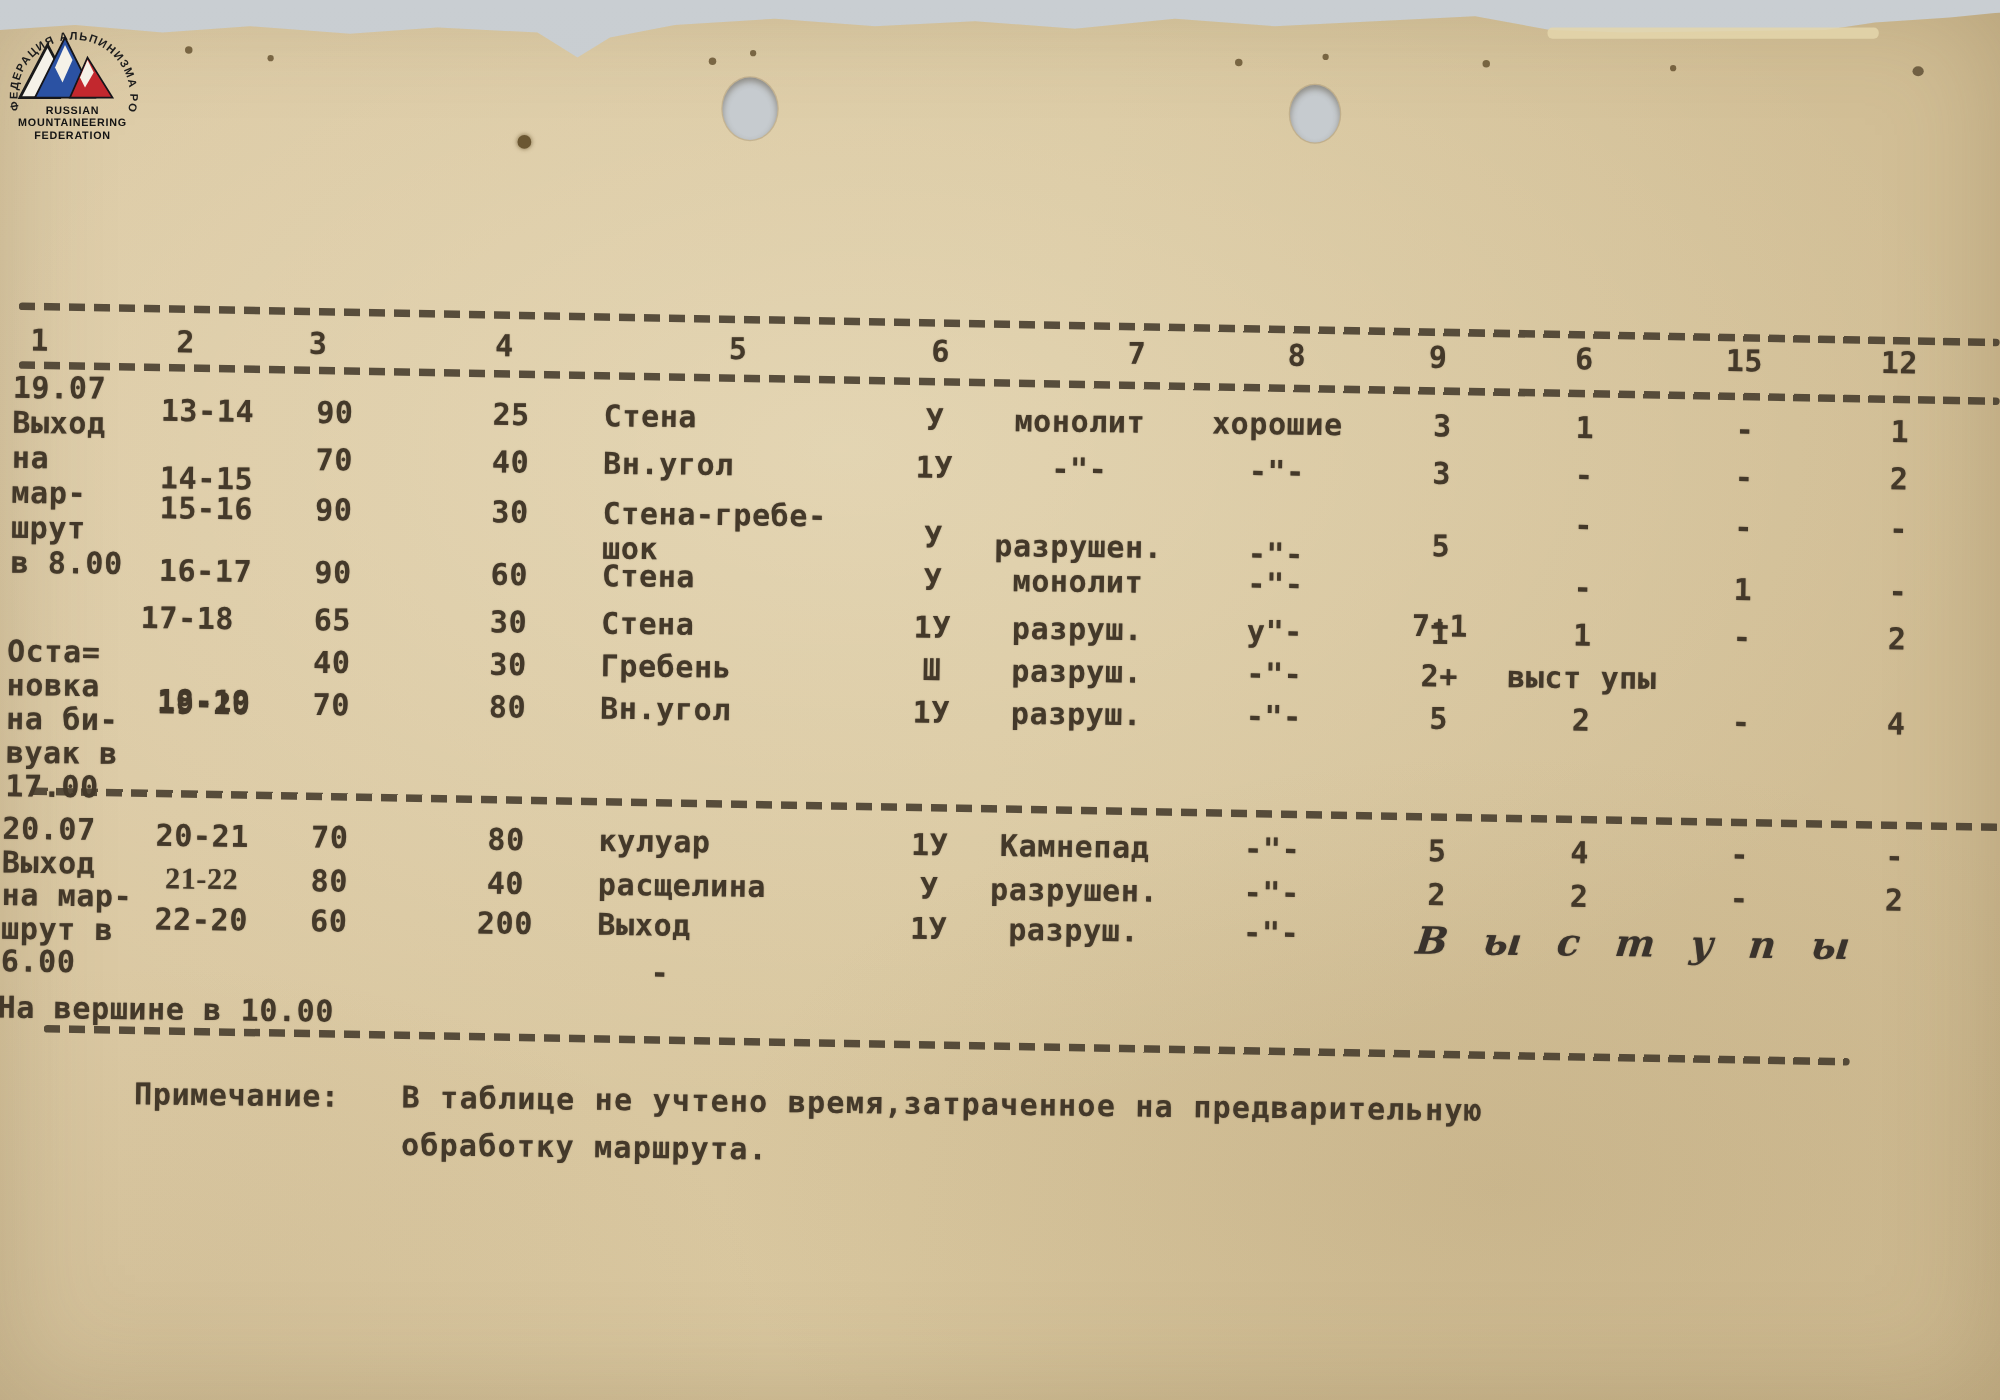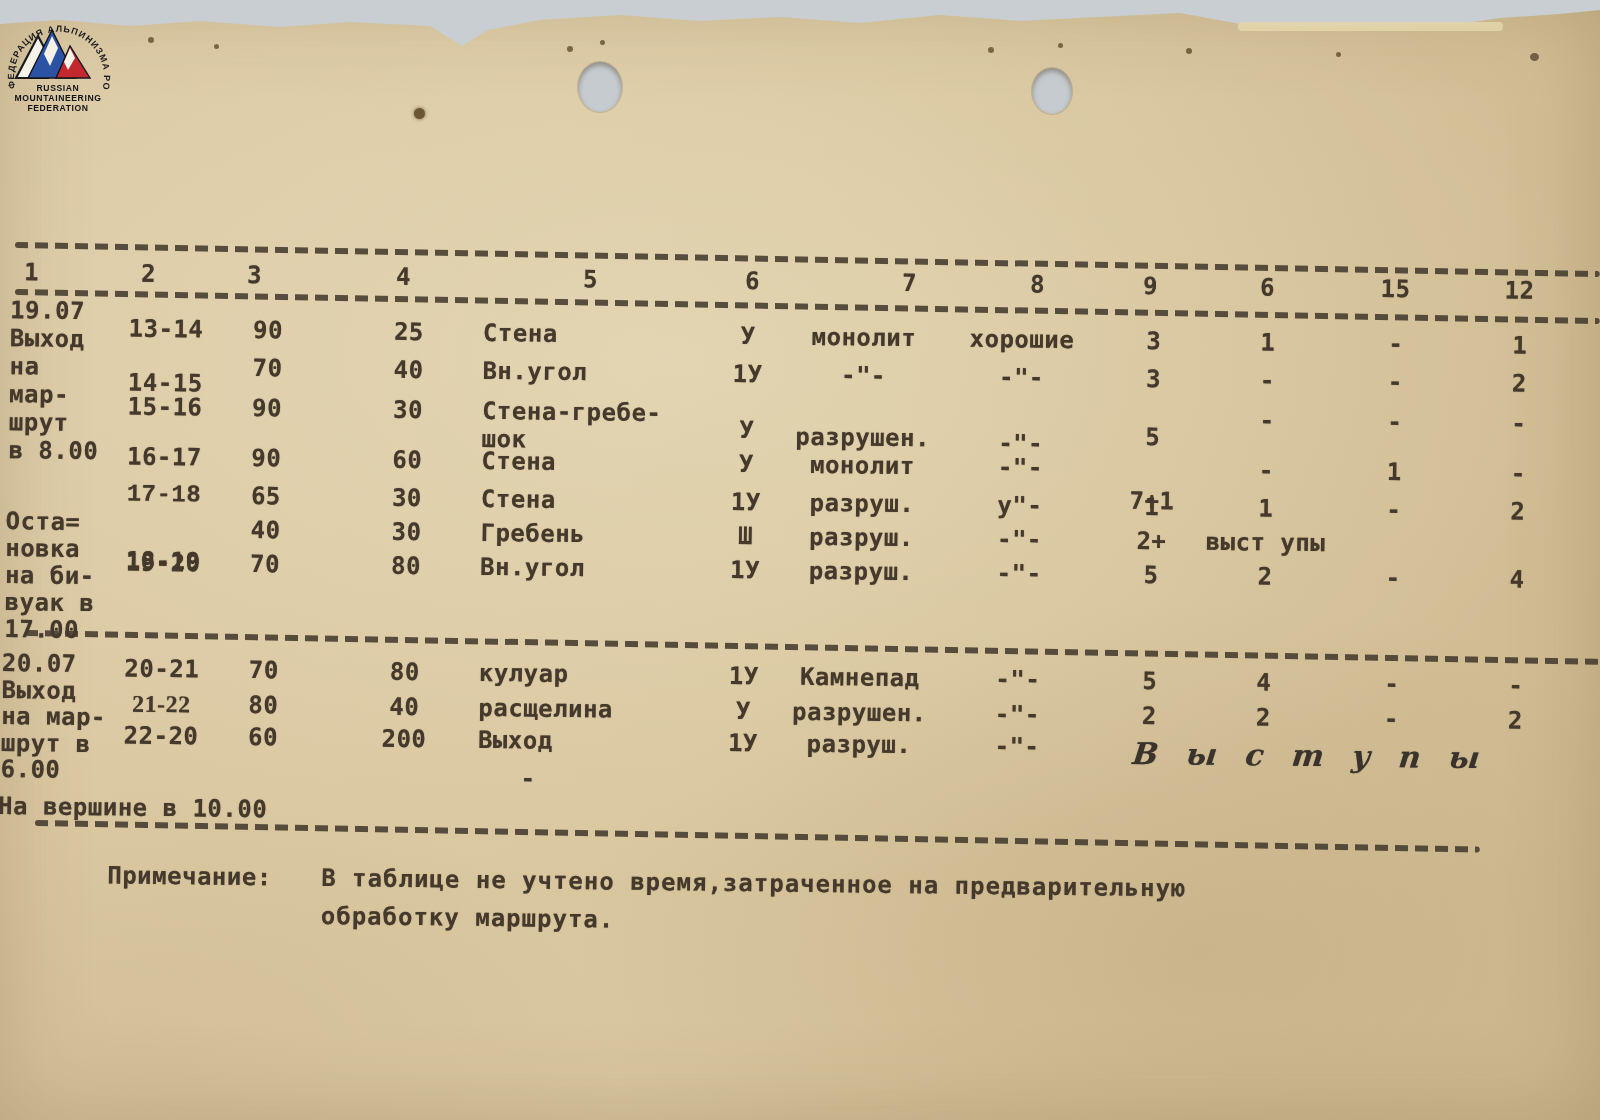--- a/index.html
+++ b/index.html
@@ -159,21 +159,21 @@
       <span class="t cell" style="left: 272px; top: 441px;">90</span>
       <span class="t cell" style="left: 413px; top: 441px;">60</span>
       <span class="t cell-left" style="left: 487px; top: 441px;">Стена</span>
       <span class="t cell" style="left: 752px; top: 441px;">У</span>
       <span class="t cell" style="left: 868px; top: 441px;">монолит</span>
       <span class="t cell" style="left: 1026px; top: 441px;">-"-</span>
       <span class="t cell" style="left: 1158px; top: 441px; margin-top: 32px;">7+1</span>
       <span class="t cell" style="left: 1272px; top: 441px;">-</span>
       <span class="t cell" style="left: 1400px; top: 441px;">1</span>
       <span class="t cell" style="left: 1524px; top: 441px;">-</span>
-      <span class="t cell" style="left: 170px; top: 479px; font-family: Liberation Mono, monospace;">17-18</span>
+      <span class="t cell" style="left: 156px; top: 479px;">17-18</span>
       <span class="t cell" style="left: 272px; top: 479px;">65</span>
       <span class="t cell" style="left: 413px; top: 479px;">30</span>
       <span class="t cell-left" style="left: 487px; top: 479px;">Стена</span>
       <span class="t cell" style="left: 752px; top: 479px;">1У</span>
       <span class="t cell" style="left: 868px; top: 479px;">разруш.</span>
       <span class="t cell" style="left: 1026px; top: 479px;">у"-</span>
       <span class="t cell" style="left: 1158px; top: 479px;">1</span>
       <span class="t cell" style="left: 1272px; top: 479px;">1</span>
       <span class="t cell" style="left: 1400px; top: 479px;">-</span>
       <span class="t cell" style="left: 1524px; top: 479px;">2</span>

